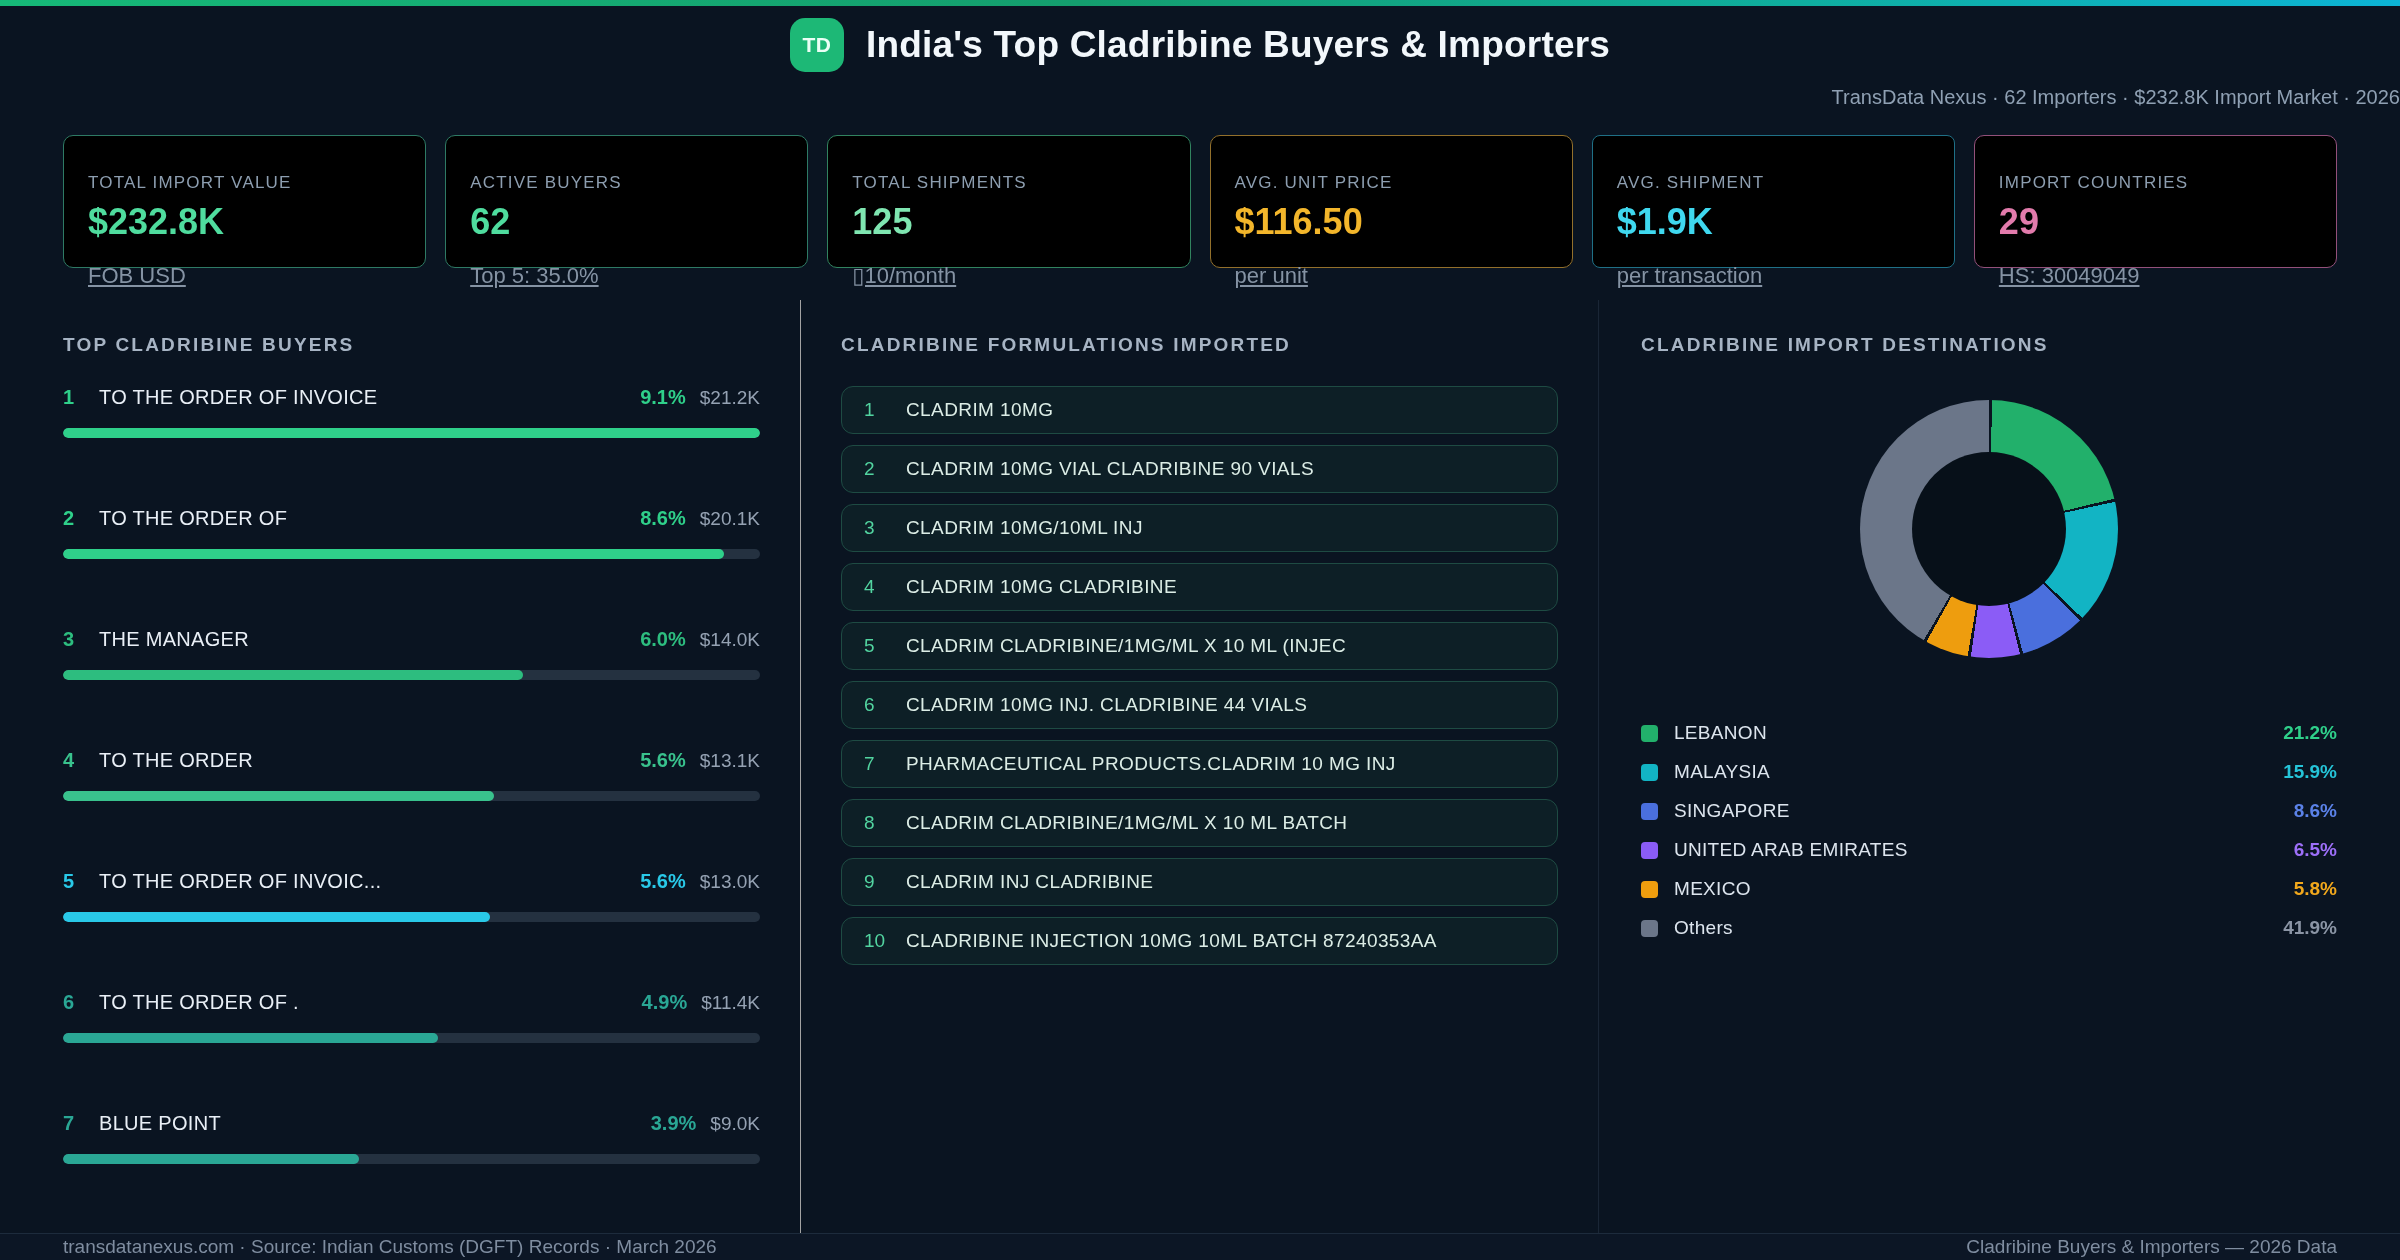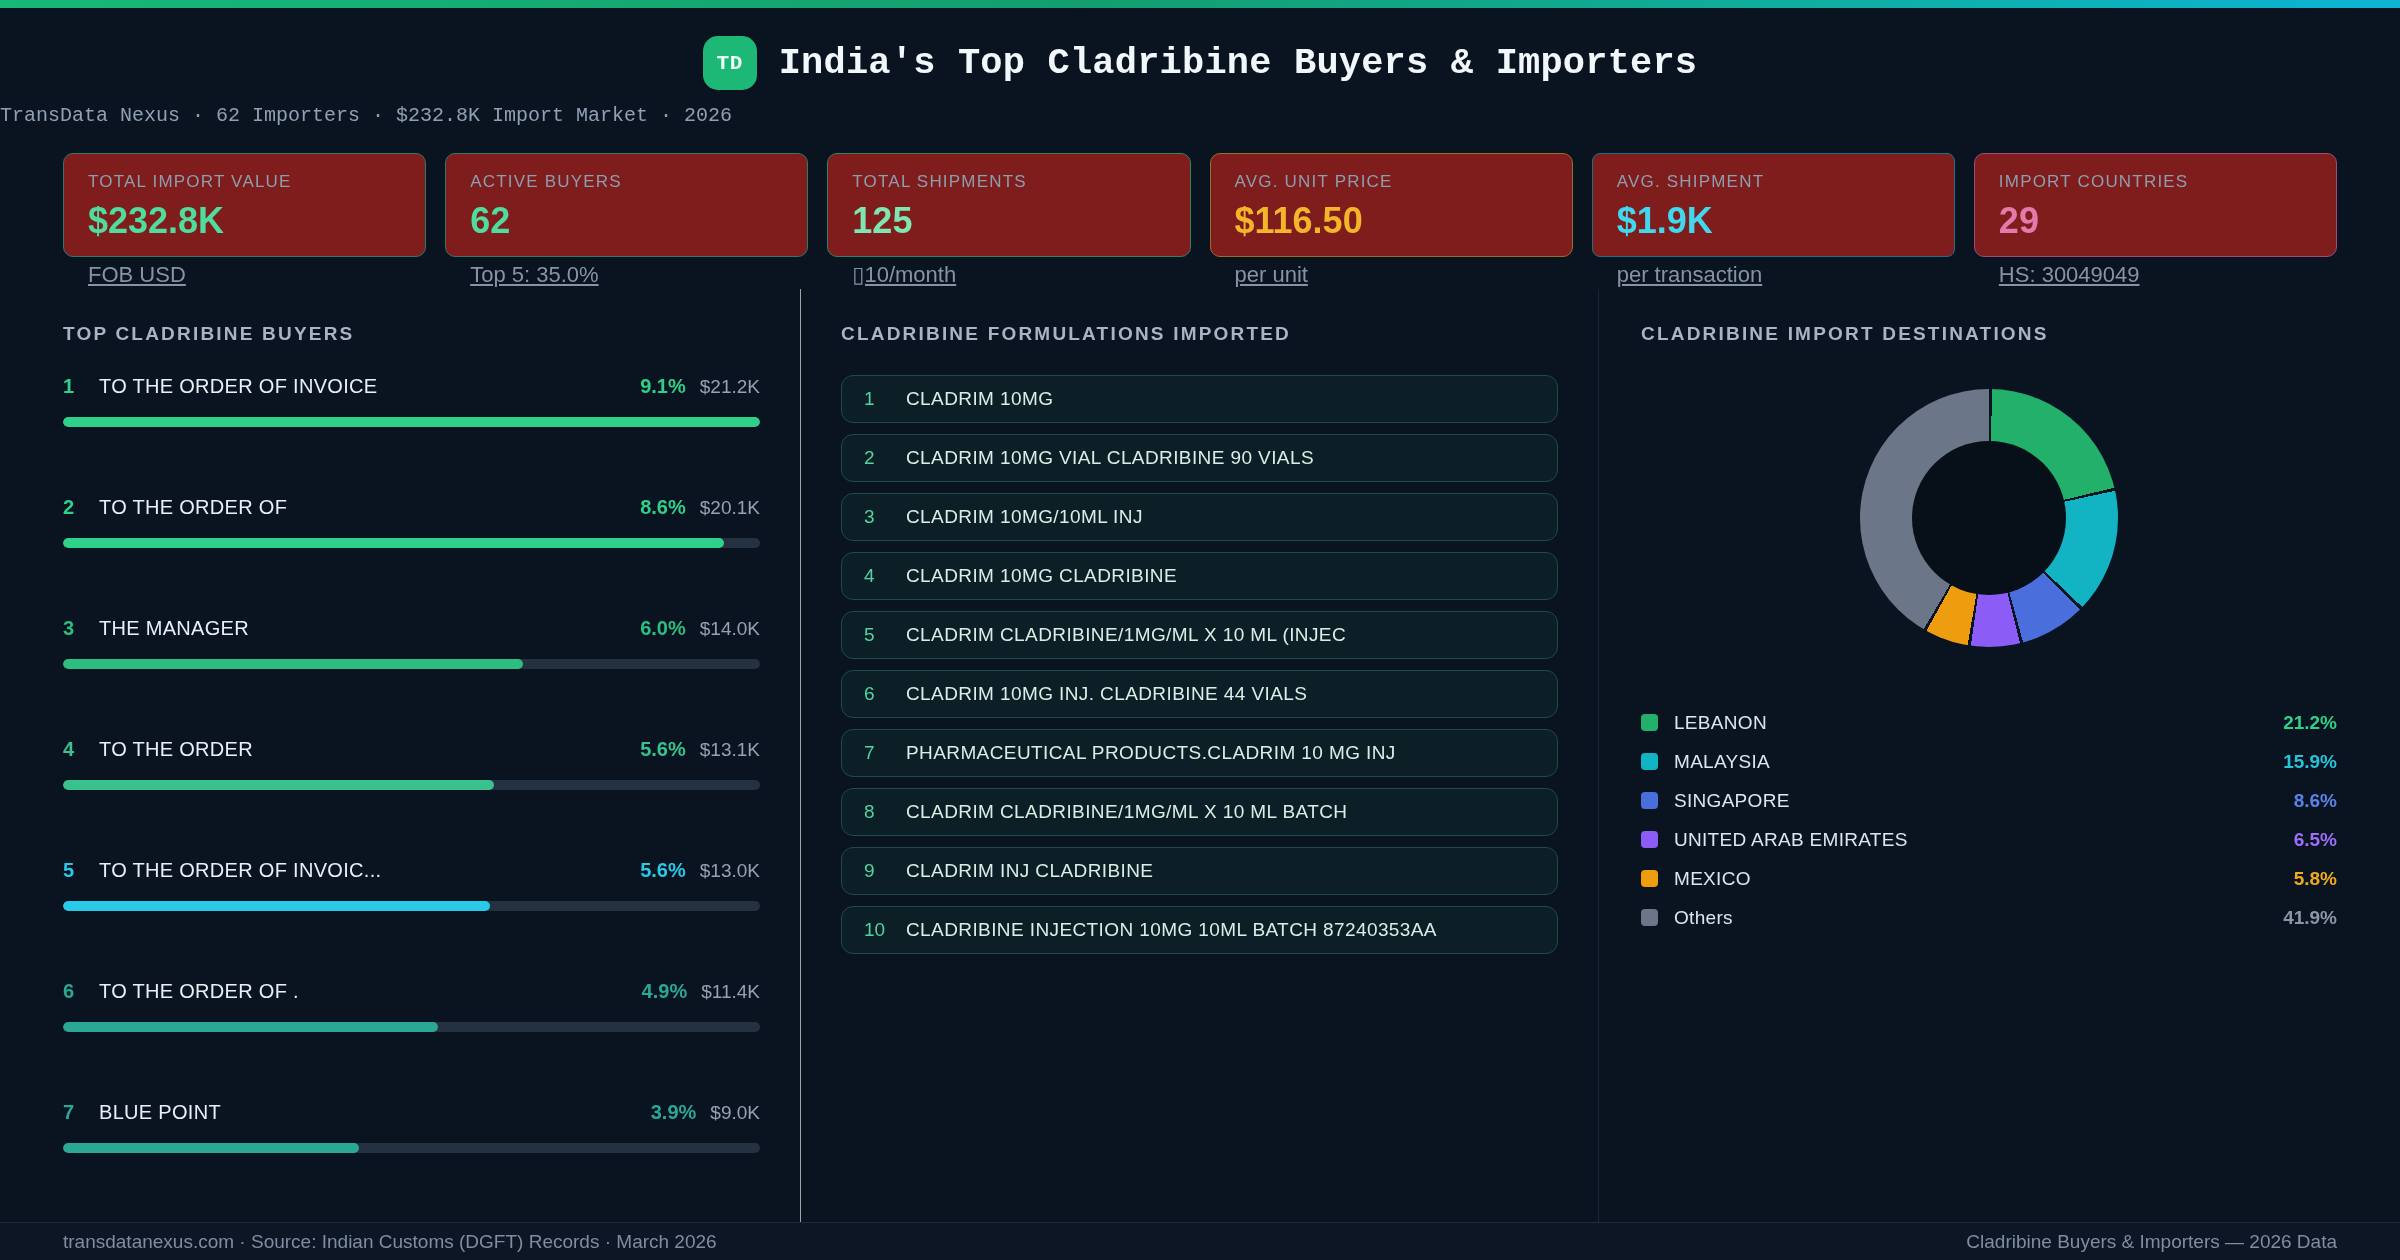--- a/index.html
+++ b/index.html
@@ -8,32 +8,32 @@
     background:#0a1421;
     font-family:"Liberation Sans", sans-serif;
     color:#e8eef5;
     overflow:hidden;
     display:flex; flex-direction:column;
   }
   .accent-bar { height:10px; width:100%;
     background:linear-gradient(90deg,#16b978 0%,#149e6e 45%,#0fae9f 75%,#0cb4d6 100%); }
 
   
-  .header { text-align:left; padding-top:28px;font-family:Liberation Mono, monospace; }
+  .header { text-align:right; padding-top:12px; }
   .header-row { display:flex; align-items:center; justify-content:center; gap:22px; }
   .badge { width:54px; height:54px; border-radius:15px; background:#1db876;
     display:flex; align-items:center; justify-content:center;
     font-size:21px; font-weight:700; color:#eafff5; letter-spacing:0.5px; }
   .title { font-size:37px; font-weight:600; color:#f2f7fb; letter-spacing:0.2px; }
   .subtitle { margin-top:14px; font-size:20px; color:#8fa0b3; }
 
   
   .stats { display:flex; gap:19px; margin:26px 63px 0 63px; }
-  .stat-card { flex:1; height:104px; background:#7f1d1d; border:1px solid #2e7a64;
-    border-radius:10px; padding:18px 24px; }
+  .stat-card { flex:1; height:133px; background:#000000; border:1px solid #2e7a64;
+    border-radius:10px; padding:37px 24px; }
   .stat-label { font-size:17px; color:#8d9eb0; letter-spacing:1.2px; }
   .stat-value { font-size:36px; font-weight:600; margin-top:8px; }
   .stat-sub { font-size:22px; color:#8593a4; margin-top:20px;text-decoration:underline; }
 
   
   .panels { flex:1; display:flex; margin-top:32px; }
   .panel { padding-top:34px; }
   .panel-left  { width:800px; padding-left:63px; padding-right:40px; }
   .panel-mid   { width:798px; padding-left:40px; padding-right:40px; border-left:1px solid #a3a3a3; }
   .panel-right { flex:1; padding-left:42px; padding-right:63px; border-left:1px solid #1a2636; }

